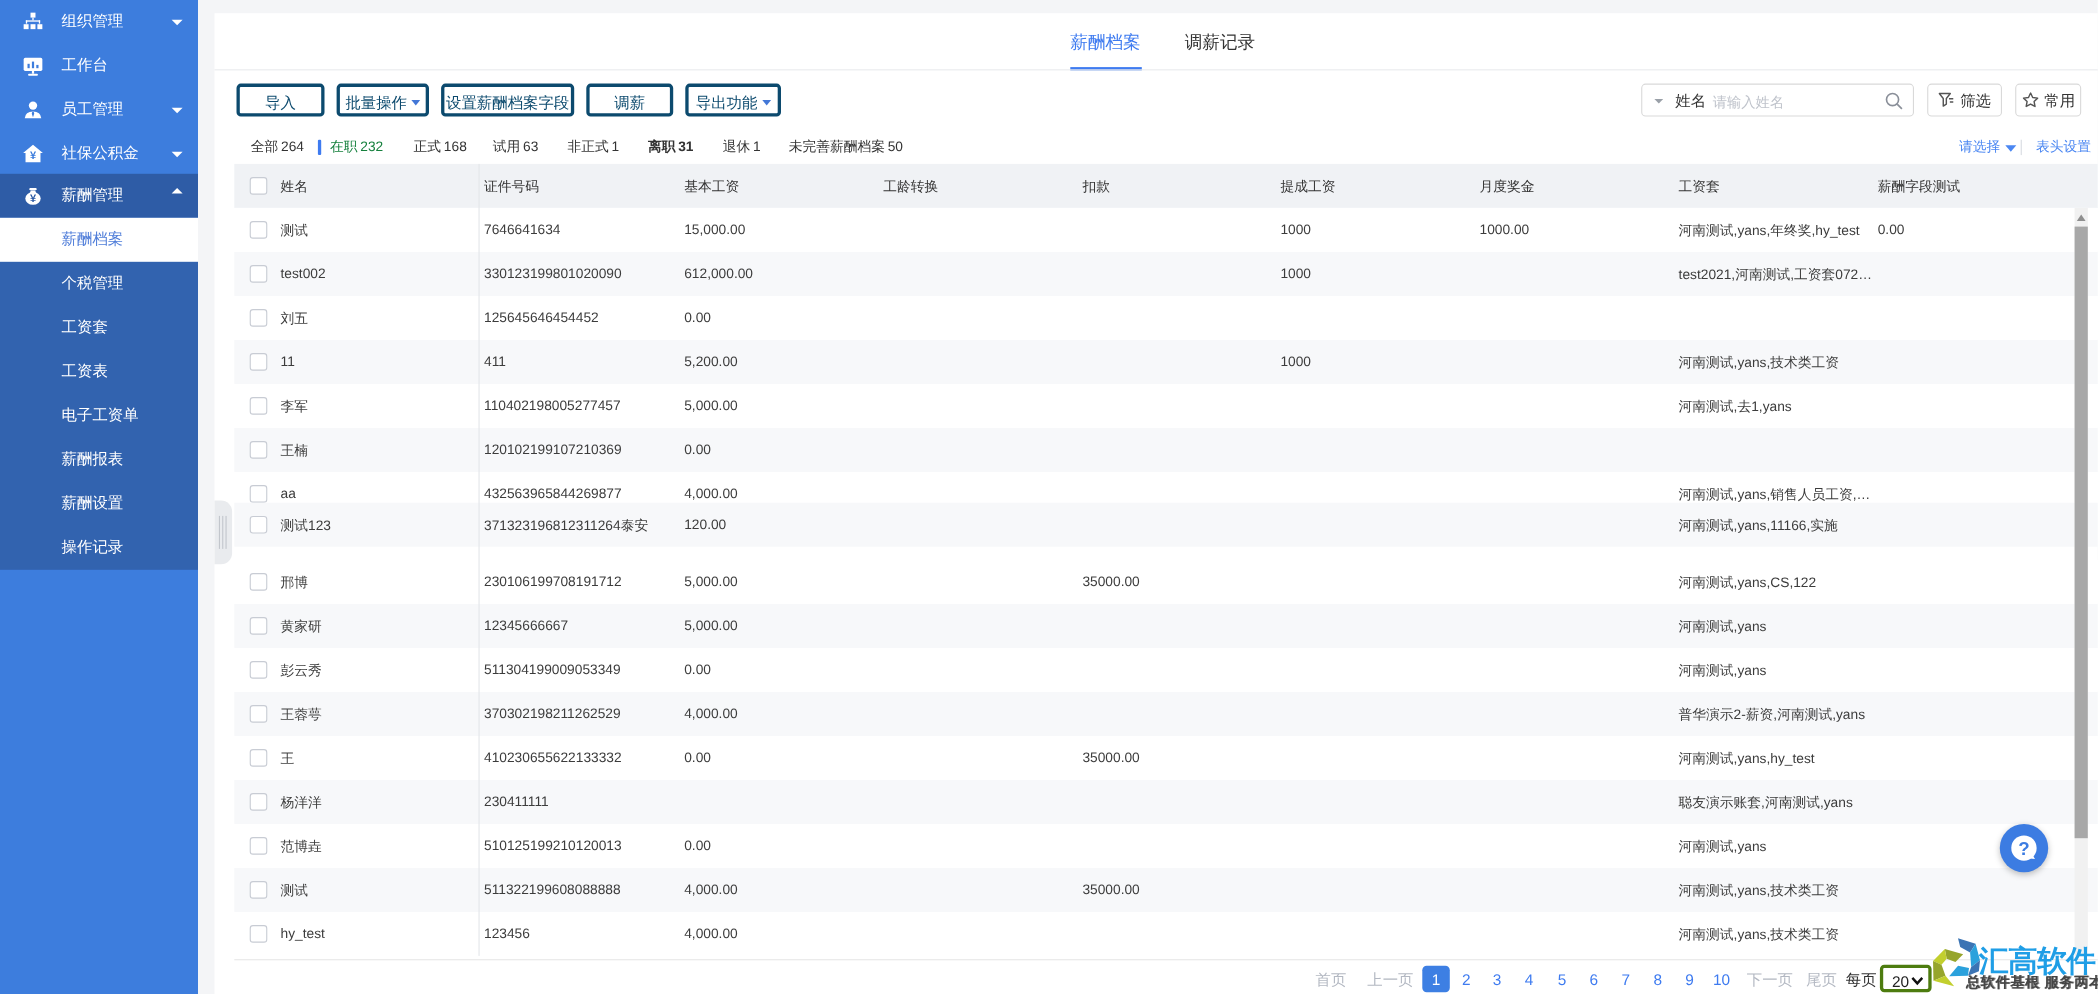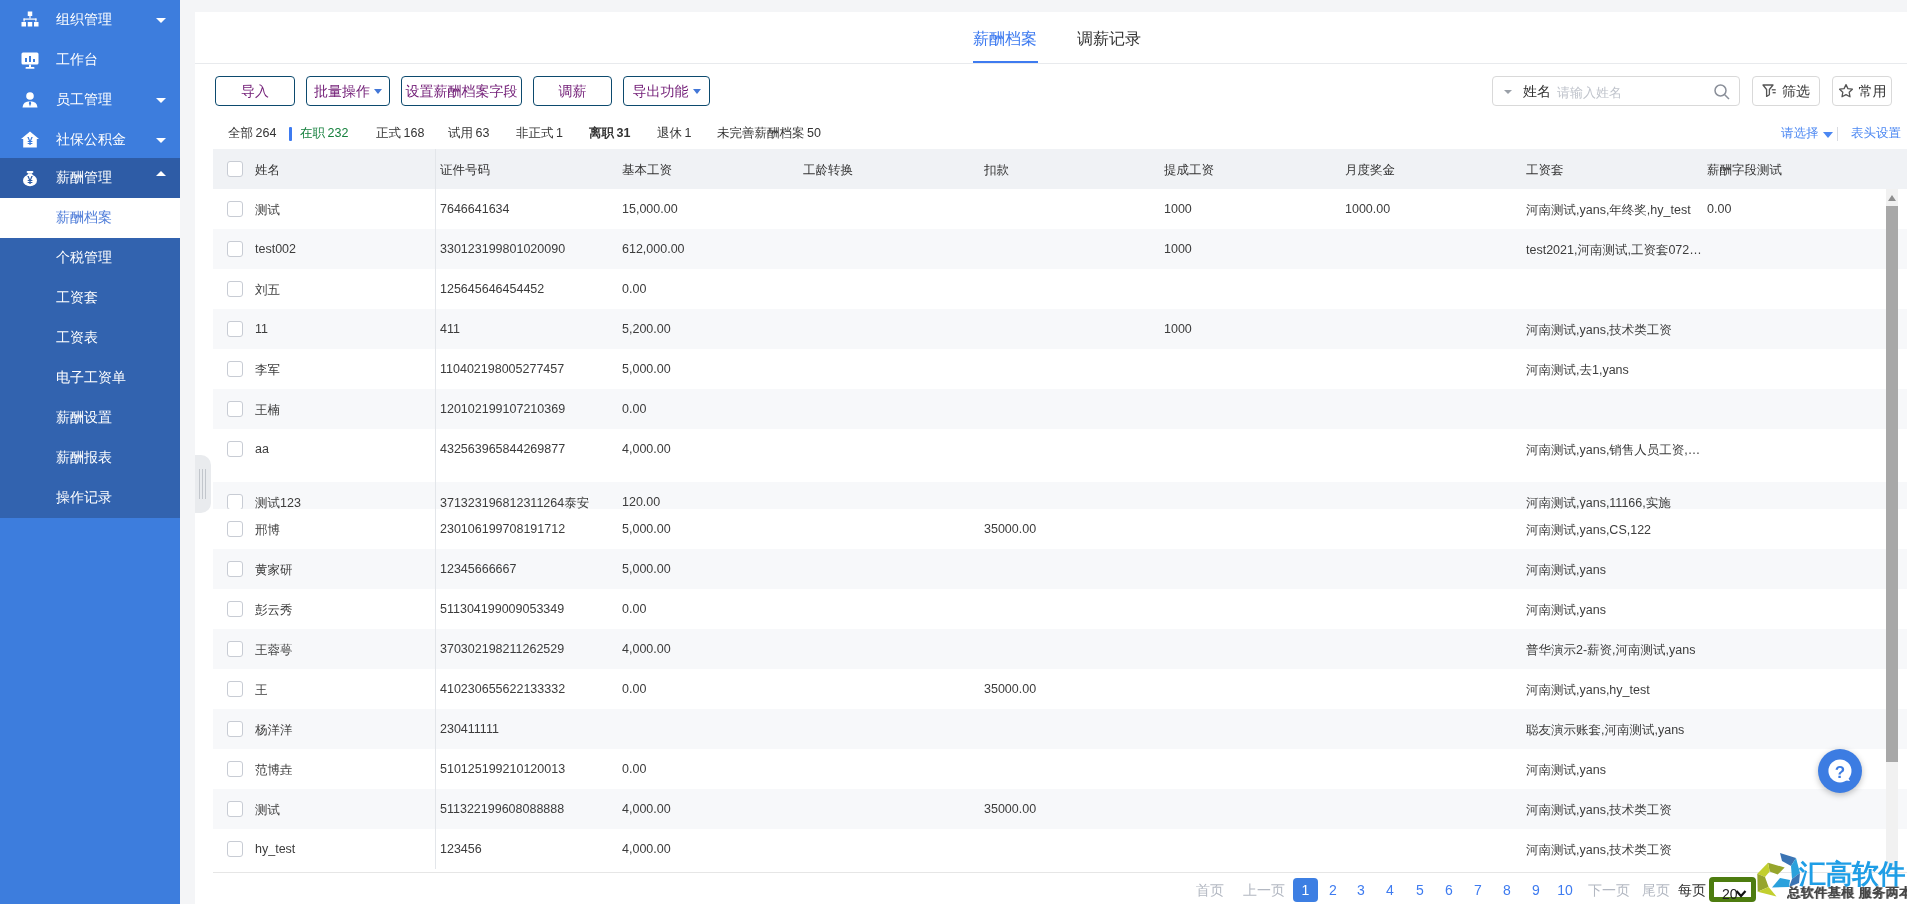--- a/index.html
+++ b/index.html
@@ -23,21 +23,21 @@
 #panel { position:absolute; left:195px; top:12px; width:1712px; height:892px; background:#fff; }
 #handle { position:absolute; left:195px; top:455px; width:16px; height:58px; background:#e9ebee; border-radius:0 10px 10px 0; }
 #handle i { position:absolute; top:14px; width:1px; height:30px; background:#c2c6cc; }
 
 
 #tabline { position:absolute; left:195px; top:63px; width:1712px; height:1px; background:#e8eaed; }
 .tab { position:absolute; top:29px; font-size:16px; white-space:nowrap; }
 #tabu { position:absolute; left:973px; top:61px; width:65px; height:3px; background:#3e7bf0; }
 
 
-.btn { position:absolute; top:76px; height:30px; border:1px solid #0c4a6e; border-radius:4px; color:#701a75; font-size:14px; text-align:center; line-height:28px; background:#fff; white-space:nowrap; }
+.btn { position:absolute; top:76px; height:30px; border:3px solid #0c4a6e; border-radius:4px; color:#0c4a6e; font-size:14px; text-align:center; line-height:28px; background:#fff; white-space:nowrap; }
 .btn .dn { display:inline-block; width:0; height:0; border-left:4px solid transparent; border-right:4px solid transparent; border-top:5px solid #4377d7; margin-left:4px; vertical-align:middle; margin-top:-2px; }
 .gbtn { position:absolute; top:76px; height:30px; border:1px solid #d9d9d9; border-radius:4px; color:#333; font-size:14px; background:#fff; line-height:28px; text-align:center; }
 
 
 #search { position:absolute; left:1492px; top:76px; width:248px; height:30px; border:1px solid #d9d9d9; border-radius:4px; background:#fff; }
 #search .fchev { position:absolute; left:11px; top:13px; width:0; height:0; border-left:4px solid transparent; border-right:4px solid transparent; border-top:4px solid #9aa0a8; }
 #search .fld { position:absolute; left:30px; top:6px; font-size:14px; color:#333; }
 #search .ph { position:absolute; left:64px; top:7px; font-size:13px; color:#bfc3cb; }
 
 
@@ -58,21 +58,21 @@
 
 #sbtrack { position:absolute; left:1886px; top:189px; width:12px; height:680px; background:#f1f1f1; }
 #sbarrow { position:absolute; left:1888px; top:195px; width:0; height:0; border-left:4px solid transparent; border-right:4px solid transparent; border-bottom:6px solid #8f8f8f; }
 #sbthumb { position:absolute; left:1886px; top:206px; width:12px; height:556px; background:#a8a8a8; }
 
 
 .pg { position:absolute; top:882px; font-size:14px; white-space:nowrap; }
 .pgray { color:#b3b8c2; }
 .pnum { position:absolute; top:882px; width:28px; text-align:center; font-size:14px; color:#3e7bf0; }
 #pact { position:absolute; left:1293px; top:878px; width:25px; height:24px; background:#3d7fe3; border-radius:4px; color:#fff; font-size:14px; text-align:center; line-height:24px; }
-#psel { position:absolute; left:1709px; top:877px; width:47px; height:25px; border:5px solid #4d7c0f; border-radius:4px; background:#fff; }
+#psel { position:absolute; left:1709px; top:877px; width:47px; height:25px; border:3px solid #4d7c0f; border-radius:4px; background:#fff; }
 #psel .v { position:absolute; left:8px; top:4px; font-size:14px; color:#222; }
 
 
 #help { position:absolute; left:1818px; top:749px; width:44px; height:44px; border-radius:50%; background:#3c7ce2; box-shadow:0 2px 6px rgba(0,0,0,.25); }
 
 
 #wmtext { position:absolute; left:1799px; top:856px; font-size:27px; font-weight:bold; color:#1f9ee6; letter-spacing:-0.5px; white-space:nowrap; }
 #wmsub { position:absolute; left:1787px; top:884px; font-size:13px; font-weight:bold; color:#454545; white-space:nowrap; text-shadow:1px 0 0 #888; width:120px; overflow:hidden; letter-spacing:0.5px; }
 </style></head>
 <body>
@@ -143,24 +143,24 @@
   <div class="sitem">
       <span class="txt">工资套</span>
     </div>
   <div class="sitem">
       <span class="txt">工资表</span>
     </div>
   <div class="sitem">
       <span class="txt">电子工资单</span>
     </div>
   <div class="sitem">
+      <span class="txt">薪酬报表</span>
+    </div>
+  <div class="sitem">
       <span class="txt">薪酬设置</span>
-    </div>
-  <div class="sitem">
-      <span class="txt">薪酬报表</span>
     </div>
   <div class="sitem">
       <span class="txt">操作记录</span>
     </div>
 </div>
 
 <div id="handle">
     <i style="left:4px"></i>
     <i style="left:7px"></i>
     <i style="left:10px"></i>
@@ -267,21 +267,21 @@
     <span class="c" style="left:227px">120102199107210369</span>
     <span class="c" style="left:409px">0.00</span>
   </div>
 <div class="row" style="top:429px">
     <span class="cb" style="left:14px"></span>
     <span class="c" style="left:42px">aa</span>
     <span class="c" style="left:227px">432563965844269877</span>
     <span class="c" style="left:409px">4,000.00</span>
     <span class="c" style="left:1313px">河南测试,yans,销售人员工资,…</span>
   </div>
-<div class="row even" style="top:482px">
+<div class="row even" style="top:457px">
     <span class="cb" style="left:14px"></span>
     <span class="c" style="left:42px">测试123</span>
     <span class="c" style="left:227px">371323196812311264泰安</span>
     <span class="c" style="left:409px">120.00</span>
     <span class="c" style="left:1313px">河南测试,yans,11166,实施</span>
   </div>
 <div class="row" style="top:509px">
     <span class="cb" style="left:14px"></span>
     <span class="c" style="left:42px">邢博</span>
     <span class="c" style="left:227px">230106199708191712</span>

